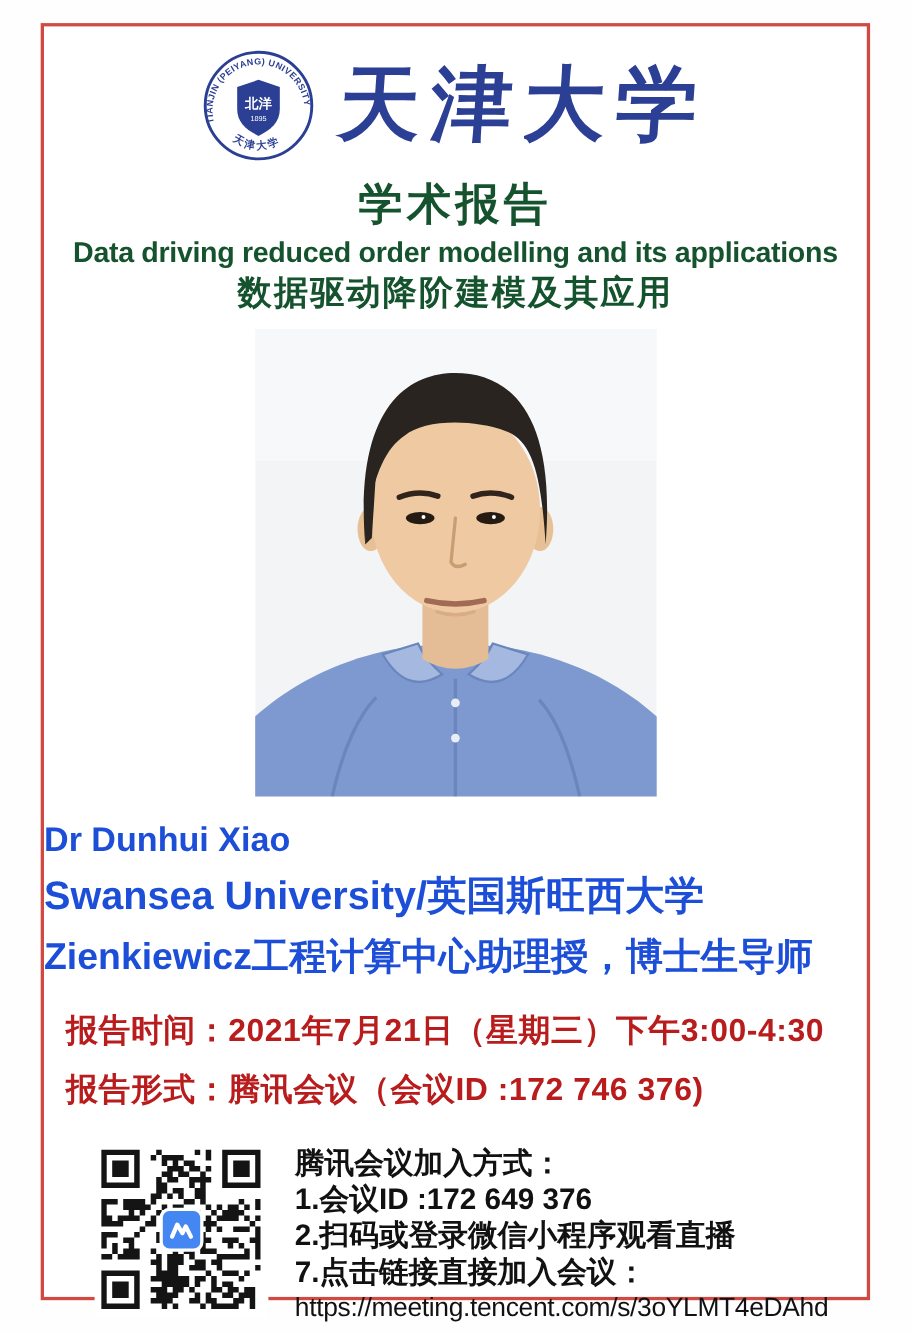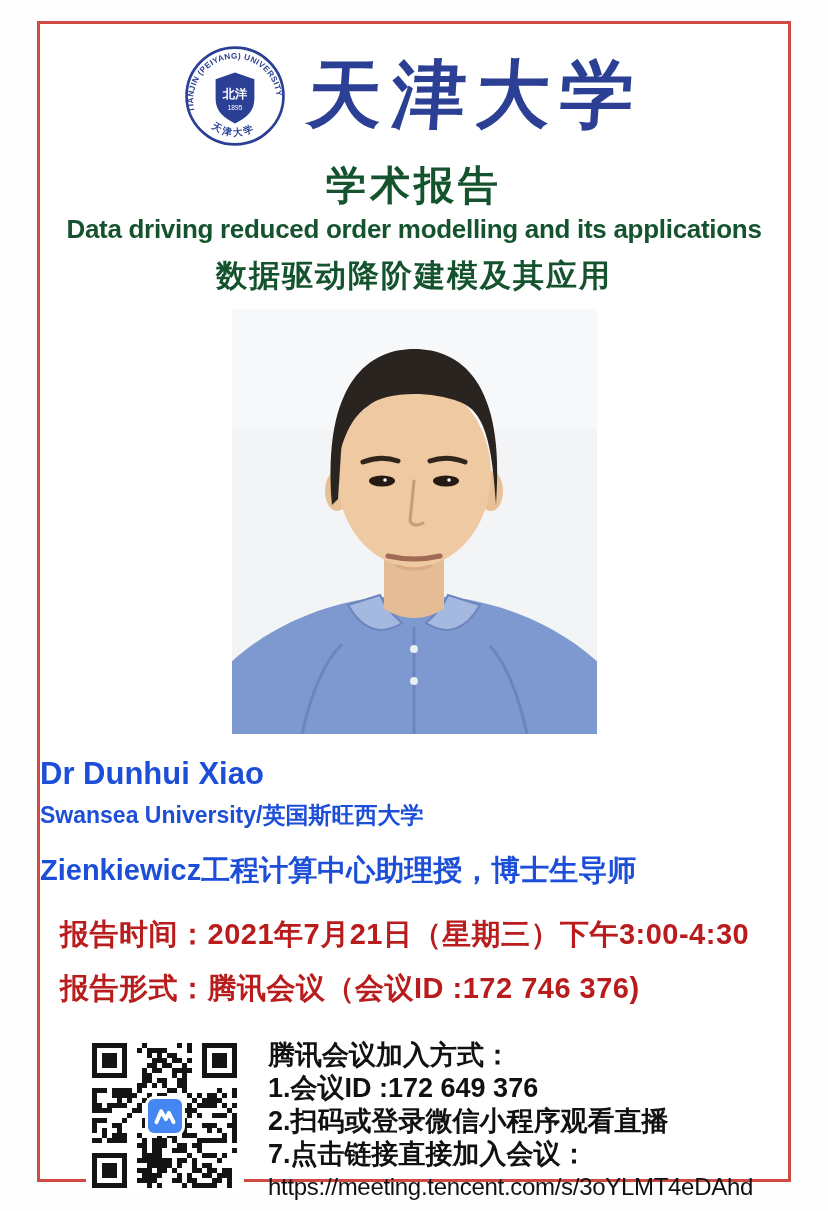--- a/index.html
+++ b/index.html
@@ -12,31 +12,31 @@
   
   .logo-row { display:flex; align-items:center; justify-content:center; gap:22px; height:104px; }
   .seal { width:102px; height:102px; flex:0 0 auto; }
   .univ-name { color:#2b3f94; font-family:"Liberation Serif","DejaVu Serif",serif;
                font-weight:bold; font-size:74px; letter-spacing:10px; transform:skewX(-4deg); }
 
   
   .title-block { text-align:center; color:#14532d; font-weight:bold; margin-top:10px; }
   .t-report { font-size:40px; letter-spacing:4px; }
   .t-en { font-size:26px; margin-top:1px; letter-spacing:-0.3px; }
-  .t-zh { font-size:31px; margin-top:10px; letter-spacing:2px; }
+  .t-zh { font-size:31px; margin-top:0; letter-spacing:2px; }
 
   
   .photo-wrap { width:365px; margin:12px auto 0 auto; }
   .photo-wrap svg { display:block; }
 
   
   .speaker { text-align:left; color:#1d4ed8; margin-top:22px; }
   .sp-name { font-size:31px; font-weight:bold; }
-  .sp-affil { font-size:23px; font-weight:bold; margin-top:8px; }
-  .sp-pos { font-size:29px; font-weight:bold; margin-top:20px; }
+  .sp-affil { font-size:36px; font-weight:bold; margin-top:8px; }
+  .sp-pos { font-size:34px; font-weight:bold; margin-top:8px; }
 
   
   .details { margin:24px 0 0 20px; color:#b91c1c; }
   .d-line { font-size:29px; font-weight:bold; margin-top:14px; letter-spacing:0.5px; }
 
   
   .join { display:flex; margin:28px 0 0 46px; gap:24px; }
   .qr-box { position:relative; width:158px; height:158px; background:#ffffff; flex:0 0 auto; }
   .qr-box svg.pattern { position:absolute; left:6px; top:6px; }
   .qr-logo { position:absolute; left:59px; top:59px; width:40px; height:40px;

